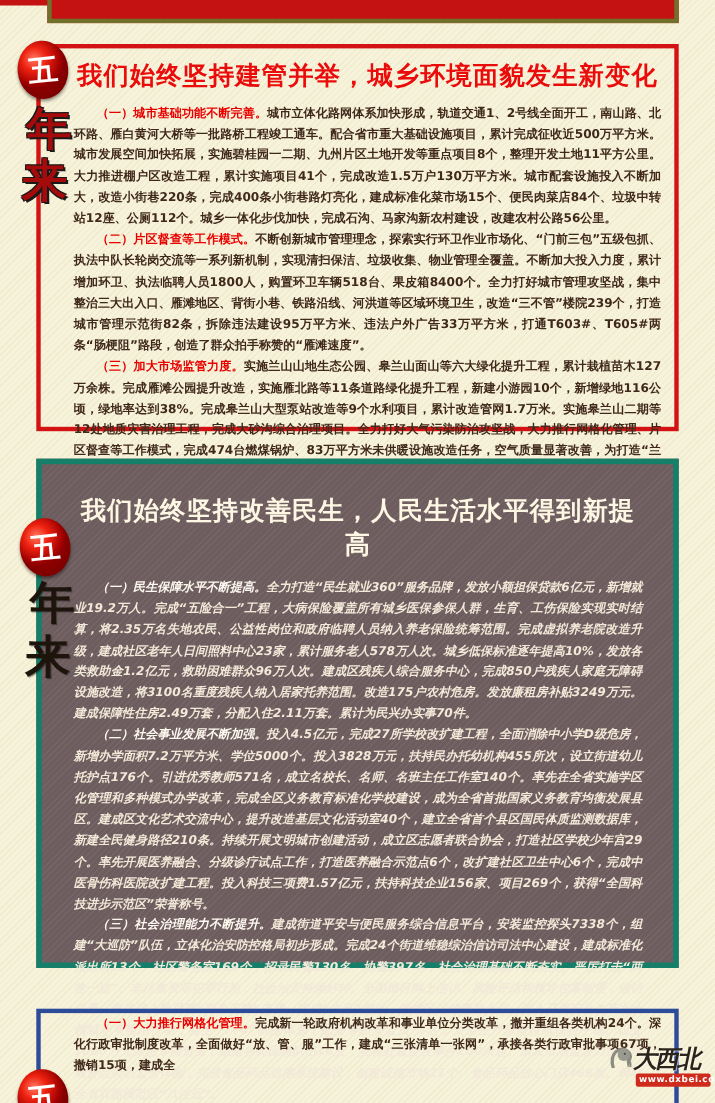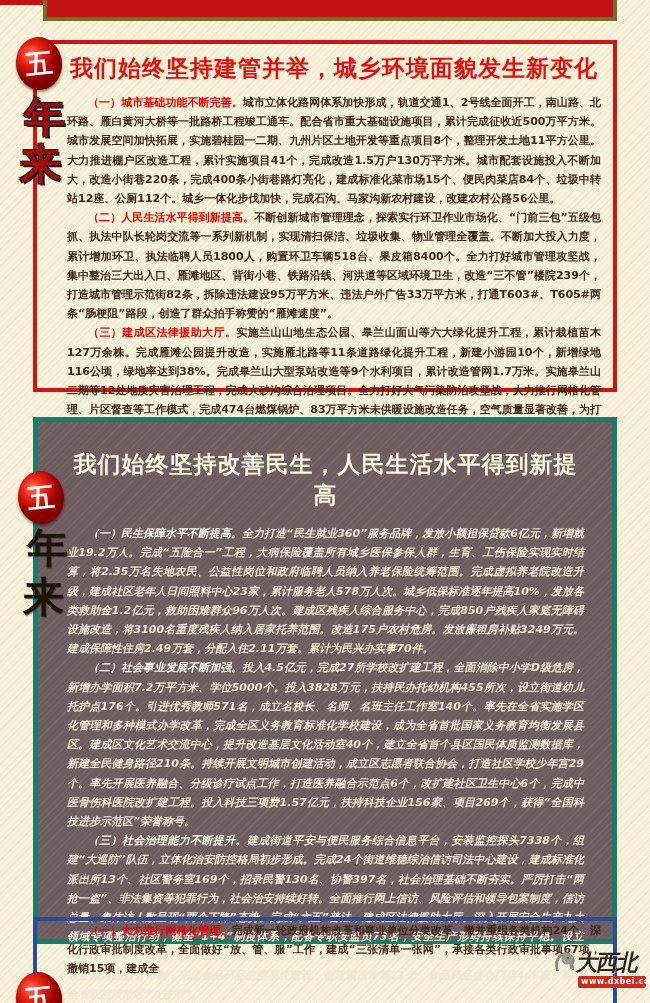--- a/index.html
+++ b/index.html
@@ -8,21 +8,21 @@
     background-color:#f7f3da;
     background-image:repeating-linear-gradient(135deg, rgba(150,130,50,.07) 0 1px, transparent 1px 4px);
     font-family:"DejaVu Sans","Liberation Sans",sans-serif;
   }
   .top-banner { position:absolute; left:43px; top:-12px; width:566px; height:25px;
     background:#c41212; border:4px solid #71712c; }
   .top-strip { position:absolute; left:0; top:0; width:47px; height:5px; background:#c41212; }
 
   .sec { position:absolute; left:33px; width:584px; box-sizing:border-box; }
   .sec1 { top:40px; height:352px; border:4px solid #d31313; padding:0 12px 0 30px; }
-  .sec2 { top:417px; height:527px; border:5px solid #167f6a;
+  .sec2 { top:417px; height:463px; border:5px solid #167f6a;
     background-color:#6e5d5f;
     background-image:repeating-linear-gradient(135deg, rgba(255,255,255,.05) 0 1px, transparent 1px 4px);
     padding:0 28px 0 29px; }
   .sec3 { top:917px; height:170px; border:4px solid #2c4b99; padding:0 12px 0 30px; }
 
   .sec-title { font-size:23px; font-weight:bold; text-align:center; letter-spacing:1px; margin:0; }
   .sec1 .sec-title { color:#ea0b0b; margin:9px 0 9px; }
   .sec2 .sec-title { color:#fdf7e3; margin:27px 0 13px; }
   .sec3 .sec-title { color:#ea0b0b; margin:11px 0 10px; }
 
@@ -66,22 +66,22 @@
 <body>
 
 <div class="page">
 
   <div class="top-strip"></div>
   <div class="top-banner"></div>
 
   <div class="sec sec1">
     <h2 class="sec-title">我们始终坚持建管并举，城乡环境面貌发生新变化</h2>
     <p><span class="lead">（一）城市基础功能不断完善。</span><span>城市立体化路网体系加快形成，轨道交通1、2号线全面开工，南山路、北环路、雁白黄河大桥等一批路桥工程竣工通车。配合省市重大基础设施项目，累计完成征收近500万平方米。城市发展空间加快拓展，实施碧桂园一二期、九州片区土地开发等重点项目8个，整理开发土地11平方公里。大力推进棚户区改造工程，累计实施项目41个，完成改造1.5万户130万平方米。城市配套设施投入不断加大，改造小街巷220条，完成400条小街巷路灯亮化，建成标准化菜市场15个、便民肉菜店84个、垃圾中转站12座、公厕112个。城乡一体化步伐加快，完成石沟、马家沟新农村建设，改建农村公路56公里。</span></p>
-    <p><span class="lead">（二）人民生活水平得到新提高。</span><span>不断创新城市管理理念，探索实行环卫作业市场化、“门前三包”五级包抓、执法中队长轮岗交流等一系列新机制，实现清扫保洁、垃圾收集、物业管理全覆盖。不断加大投入力度，累计增加环卫、执法临聘人员1800人，购置环卫车辆518台、果皮箱8400个。全力打好城市管理攻坚战，集中整治三大出入口、雁滩地区、背街小巷、铁路沿线、河洪道等区域环境卫生，改造“三不管”楼院239个，打造城市管理示范街82条，拆除违法建设95万平方米、违法户外广告33万平方米，打通T603#、T605#两条“肠梗阻”路段，创造了群众拍手称赞的“雁滩速度”。</span></p>
-    <p><span class="lead">（三）建成区法律援助大厅。</span><span>实施兰山山地生态公园、皋兰山面山等六大绿化提升工程，累计栽植苗木127万余株。完成雁滩公园提升改造，实施雁北路等11条道路绿化提升工程，新建小游园10个，新增绿地116公顷，绿地率达到38%。完成皋兰山大型泵站改造等9个水利项目，累计改造管网1.7万米。实施皋兰山二期等12处地质灾害治理工程，完成大砂沟综合治理项目。全力打好大气污染防治攻坚战，大力推行网格化管理、片区督查等工作模式，完成474台燃煤锅炉、83万平方米未供暖设施改造任务，空气质量显著改善，为打造“兰州蓝”做出了突出贡献。</span></p>
+    <p><span class="lead">（二）片区督查等工作模式。</span><span>不断创新城市管理理念，探索实行环卫作业市场化、“门前三包”五级包抓、执法中队长轮岗交流等一系列新机制，实现清扫保洁、垃圾收集、物业管理全覆盖。不断加大投入力度，累计增加环卫、执法临聘人员1800人，购置环卫车辆518台、果皮箱8400个。全力打好城市管理攻坚战，集中整治三大出入口、雁滩地区、背街小巷、铁路沿线、河洪道等区域环境卫生，改造“三不管”楼院239个，打造城市管理示范街82条，拆除违法建设95万平方米、违法户外广告33万平方米，打通T603#、T605#两条“肠梗阻”路段，创造了群众拍手称赞的“雁滩速度”。</span></p>
+    <p><span class="lead">（三）加大市场监管力度。</span><span>实施兰山山地生态公园、皋兰山面山等六大绿化提升工程，累计栽植苗木127万余株。完成雁滩公园提升改造，实施雁北路等11条道路绿化提升工程，新建小游园10个，新增绿地116公顷，绿地率达到38%。完成皋兰山大型泵站改造等9个水利项目，累计改造管网1.7万米。实施皋兰山二期等12处地质灾害治理工程，完成大砂沟综合治理项目。全力打好大气污染防治攻坚战，大力推行网格化管理、片区督查等工作模式，完成474台燃煤锅炉、83万平方米未供暖设施改造任务，空气质量显著改善，为打造“兰州蓝”做出了突出贡献。</span></p>
   </div>
 
   <div class="sec sec2">
     <h2 class="sec-title">我们始终坚持改善民生，人民生活水平得到新提高</h2>
     <p><span class="lead">（一）民生保障水平不断提高。</span><span>全力打造“民生就业360”服务品牌，发放小额担保贷款6亿元，新增就业19.2万人。完成“五险合一”工程，大病保险覆盖所有城乡医保参保人群，生育、工伤保险实现实时结算，将2.35万名失地农民、公益性岗位和政府临聘人员纳入养老保险统筹范围。完成虚拟养老院改造升级，建成社区老年人日间照料中心23家，累计服务老人578万人次。城乡低保标准逐年提高10%，发放各类救助金1.2亿元，救助困难群众96万人次。建成区残疾人综合服务中心，完成850户残疾人家庭无障碍设施改造，将3100名重度残疾人纳入居家托养范围。改造175户农村危房。发放廉租房补贴3249万元。建成保障性住房2.49万套，分配入住2.11万套。累计为民兴办实事70件。</span></p>
     <p><span class="lead">（二）社会事业发展不断加强。</span><span>投入4.5亿元，完成27所学校改扩建工程，全面消除中小学D级危房，新增办学面积7.2万平方米、学位5000个。投入3828万元，扶持民办托幼机构455所次，设立街道幼儿托护点176个。引进优秀教师571名，成立名校长、名师、名班主任工作室140个。率先在全省实施学区化管理和多种模式办学改革，完成全区义务教育标准化学校建设，成为全省首批国家义务教育均衡发展县区。建成区文化艺术交流中心，提升改造基层文化活动室40个，建立全省首个县区国民体质监测数据库，新建全民健身路径210条。持续开展文明城市创建活动，成立区志愿者联合协会，打造社区学校少年宫29个。率先开展医养融合、分级诊疗试点工作，打造医养融合示范点6个，改扩建社区卫生中心6个，完成中医骨伤科医院改扩建工程。投入科技三项费1.57亿元，扶持科技企业156家、项目269个，获得“全国科技进步示范区”荣誉称号。</span></p>
     <p><span class="lead">（三）社会治理能力不断提升。</span><span>建成街道平安与便民服务综合信息平台，安装监控探头7338个，组建“大巡防”队伍，立体化治安防控格局初步形成。完成24个街道维稳综治信访司法中心建设，建成标准化派出所13个、社区警务室169个，招录民警130名、协警397名，社会治理基础不断夯实。严厉打击“两抢一盗”、非法集资等犯罪行为，社会治安持续好转。全面推行网上信访、风险评估和领导包案制度，信访总量、集体访人数呈现“两个下降”态势。完成“六五”普法，建成区法律援助大厅。深入开展安全生产九大领域专项整治行动，健全“1+4”制度体系，配备专职安监员73名，安全生产形势持续保持平稳。设立1000万元应急专项资金，组建各类应急队伍16支，妥善处置突发事件200余起。加大市场监管力度，理顺食品药品监管体制，完成食品药品追溯系统建设，创建诚信市场21个、食品药品放心门店466家。蝉联全省双拥模范区“八连冠”。</span></p>
   </div>
 
   <div class="sec sec3">

